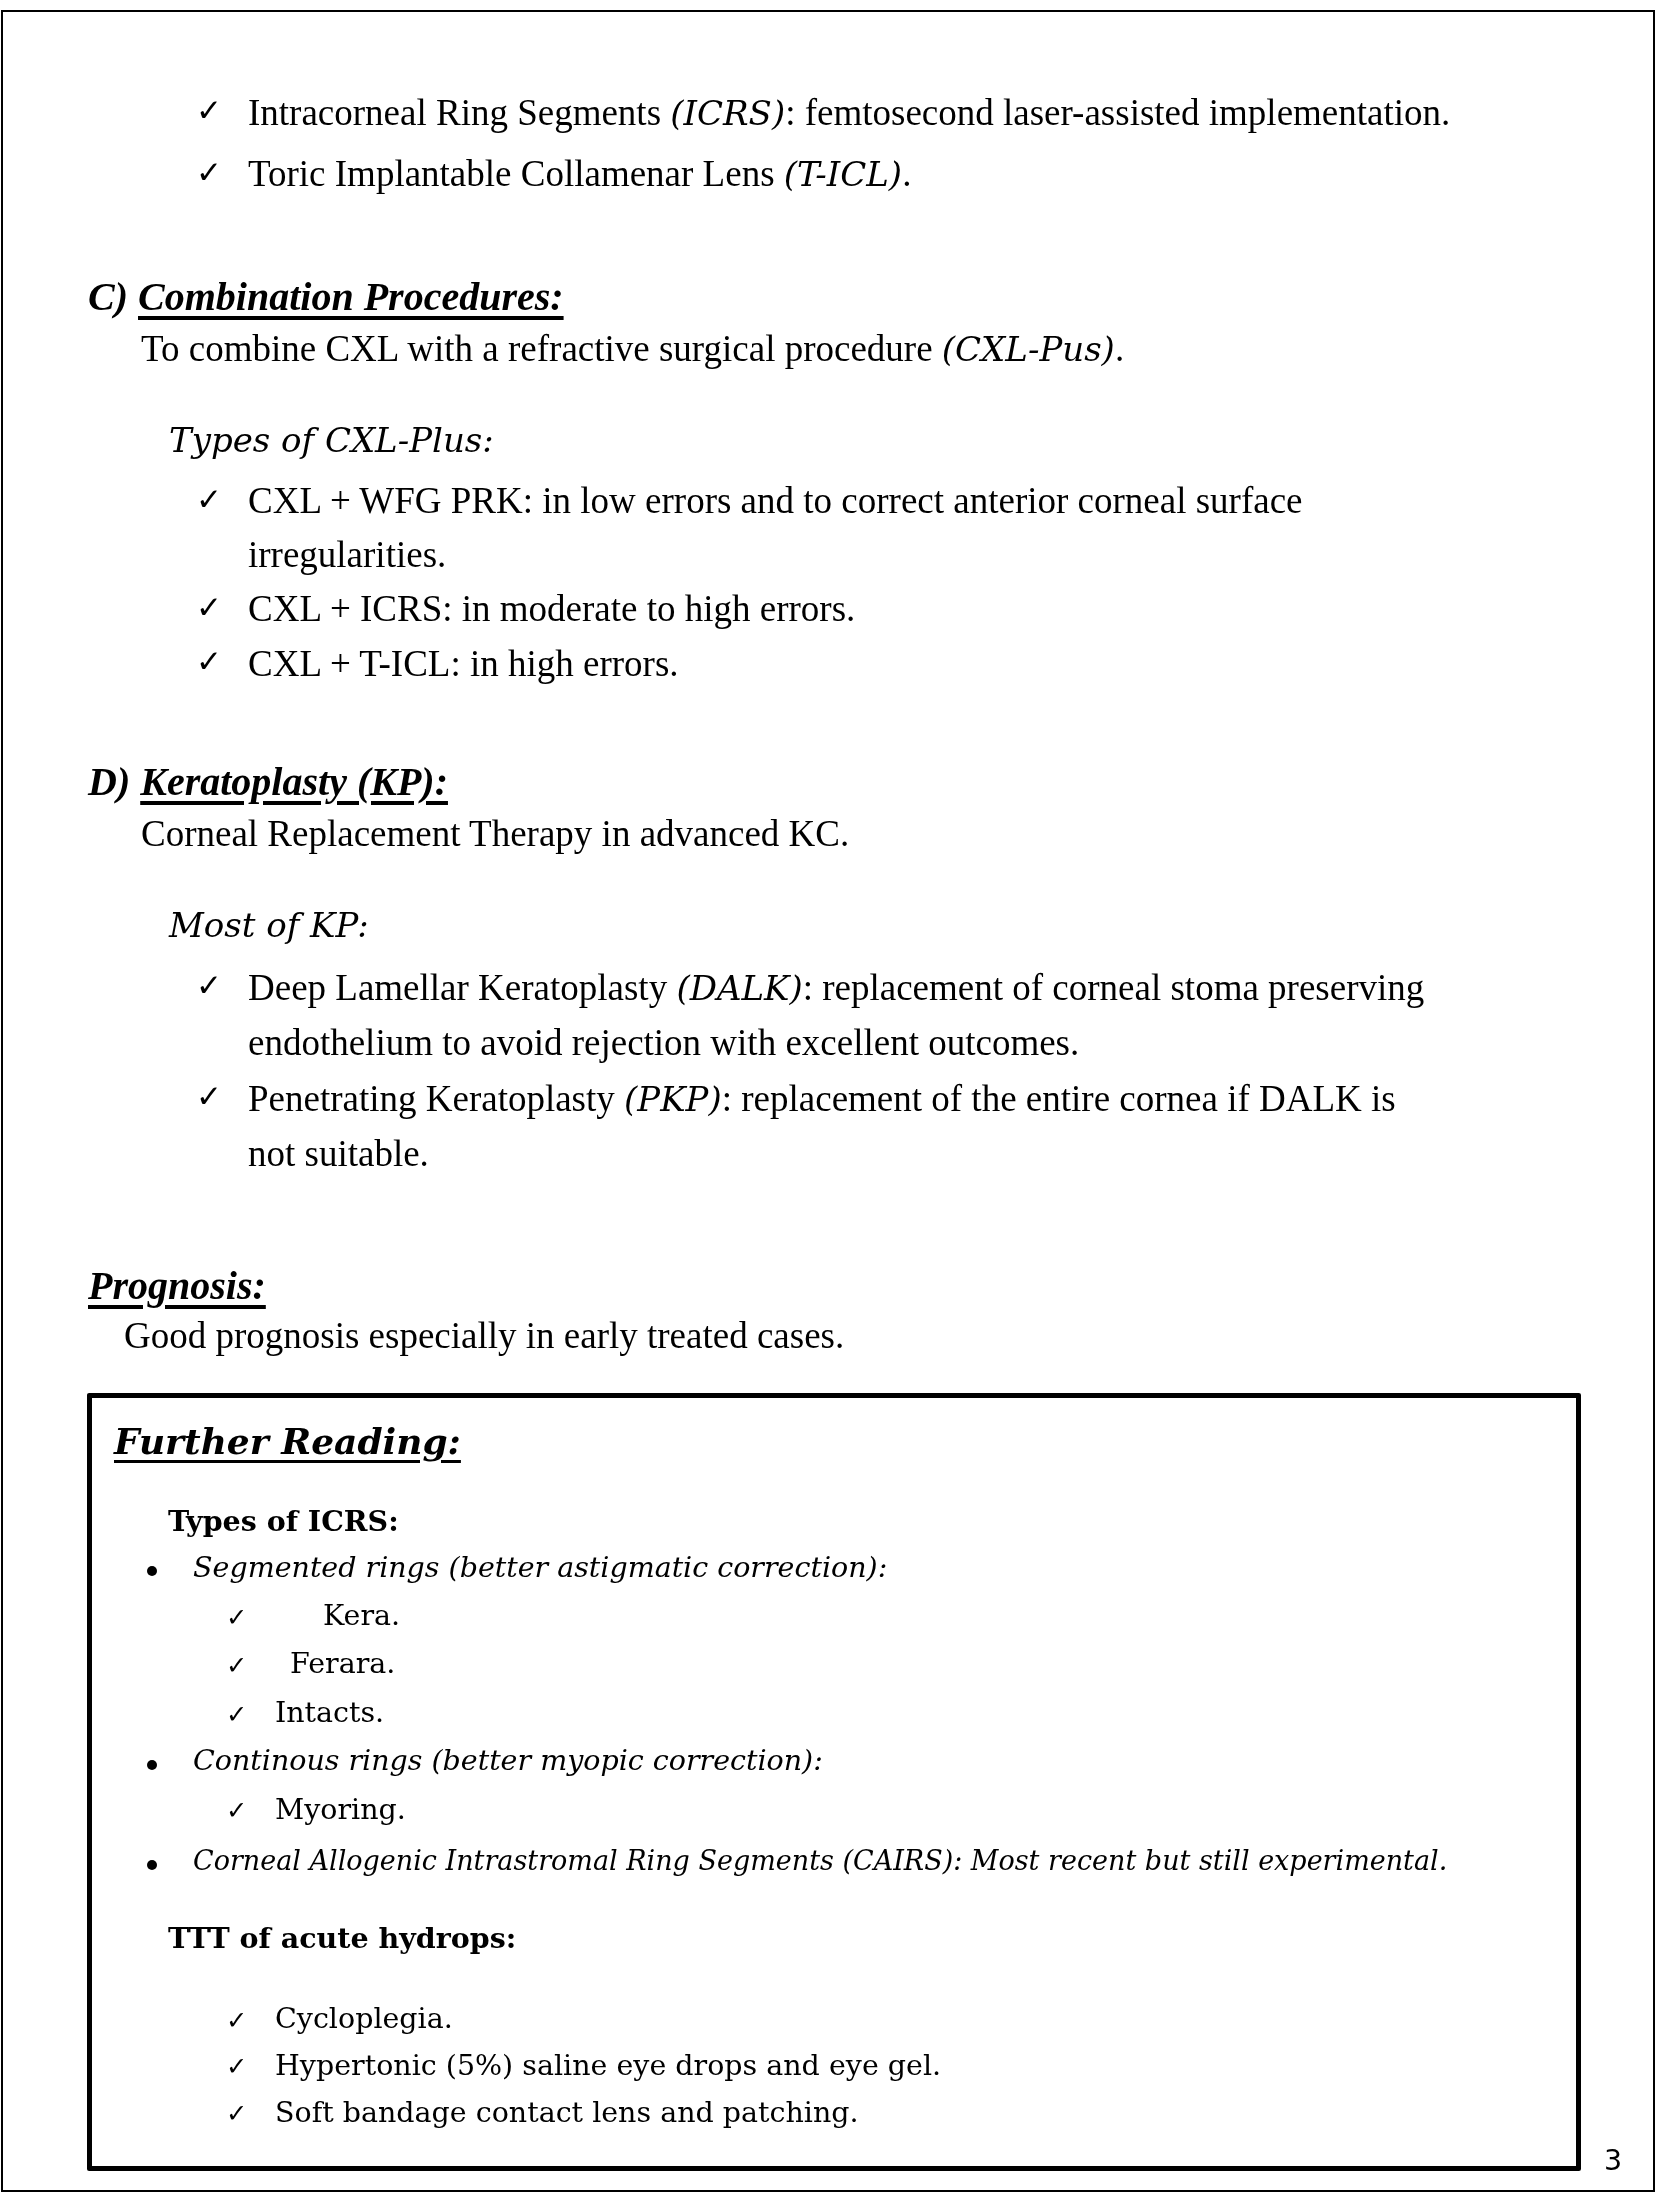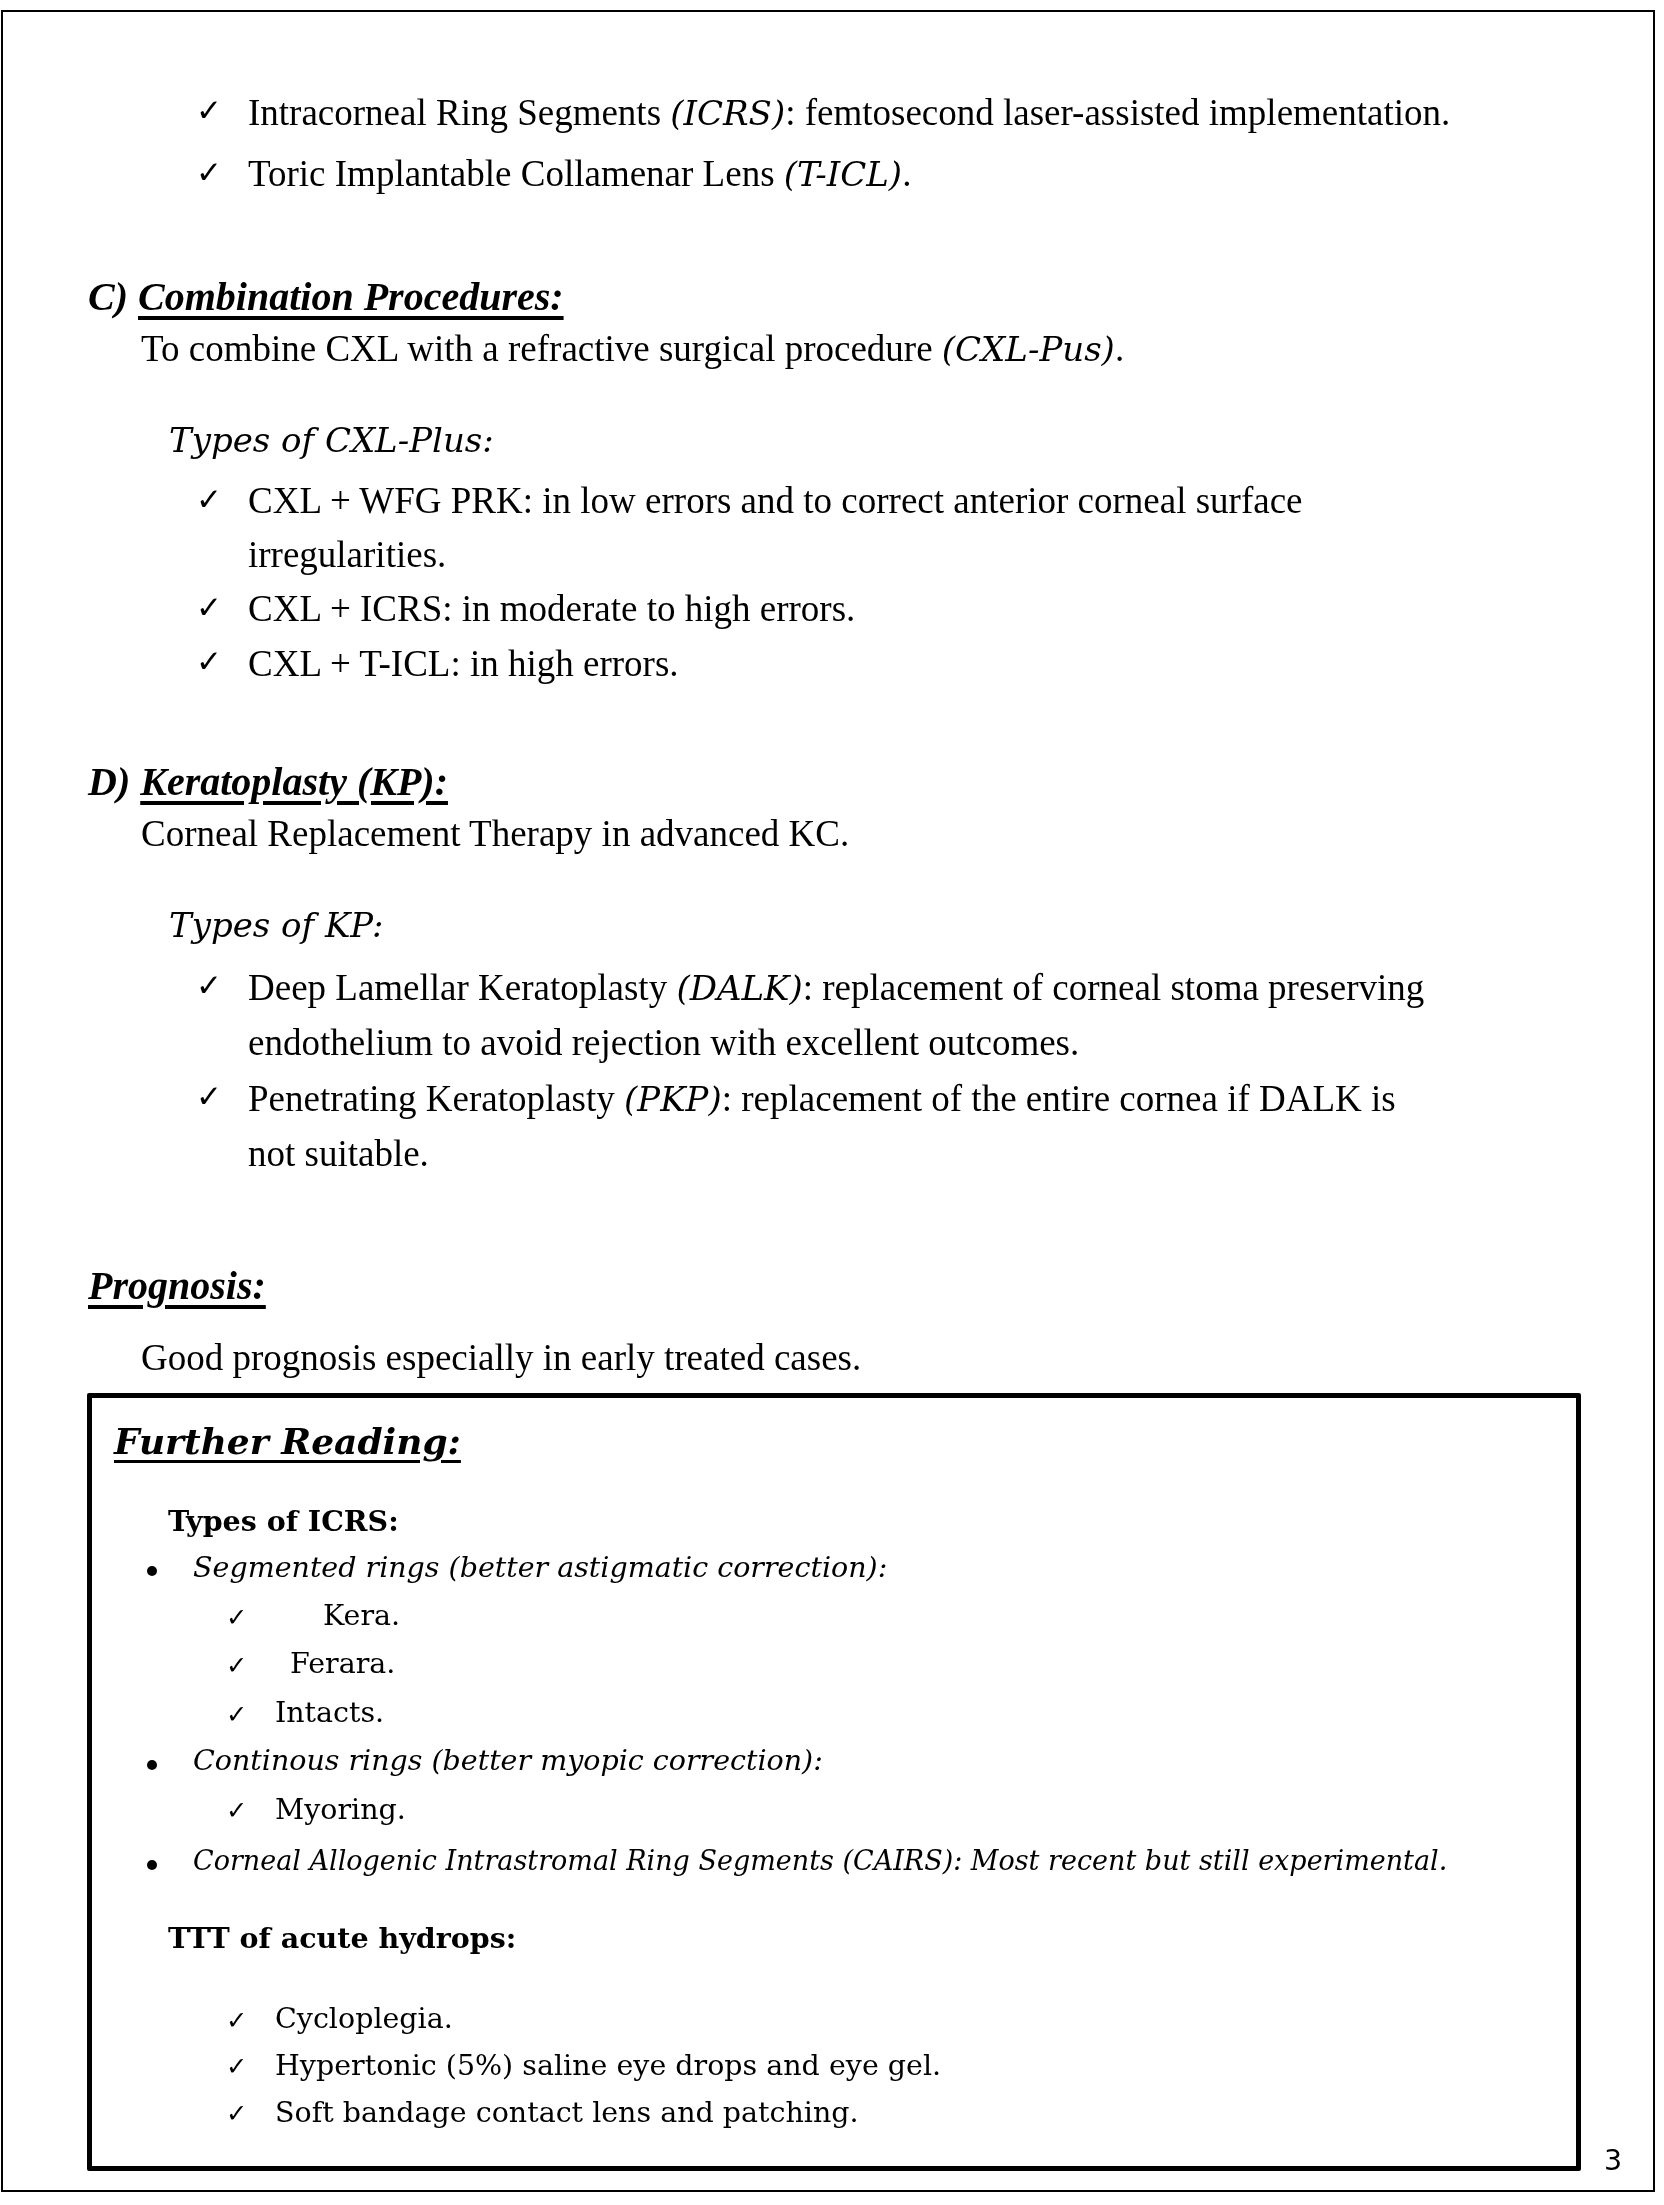--- a/index.html
+++ b/index.html
@@ -58,37 +58,37 @@
 <div class="line serif main-text" style="left:248px; top:536px;">irregularities.</div>
 <span class="check" style="left:196px; top:592px;">✓</span>
 <div class="line serif main-text" style="left:248px; top:590px;">CXL + ICRS: in moderate to high errors.</div>
 <span class="check" style="left:196px; top:646px;">✓</span>
 <div class="line serif main-text" style="left:248px; top:645px;">CXL + T-ICL: in high errors.</div>
 
 <div class="line serif heading" style="left:88px; top:720px;">
   <span>D)</span> <span class="u">Keratoplasty (KP):</span>
 </div>
 <div class="line serif main-text" style="left:141px; top:815px;">Corneal Replacement Therapy in advanced KC.</div>
-<div class="line subhead" style="left:169px; top:908px;">Types of KP:</div>
+<div class="line subhead" style="left:169px; top:908px;">Most of KP:</div>
 
 <span class="check" style="left:196px; top:970px;">✓</span>
 <div class="line serif main-text" style="left:248px; top:969px;">
   <span>Deep Lamellar Keratoplasty </span><span class="ital-abbr">(DALK)</span><span>: replacement of corneal stoma preserving</span>
 </div>
 <div class="line serif main-text" style="left:248px; top:1024px;">endothelium to avoid rejection with excellent outcomes.</div>
 <span class="check" style="left:196px; top:1081px;">✓</span>
 <div class="line serif main-text" style="left:248px; top:1080px;">
   <span>Penetrating Keratoplasty </span><span class="ital-abbr">(PKP)</span><span>: replacement of the entire cornea if DALK is</span>
 </div>
 <div class="line serif main-text" style="left:248px; top:1135px;">not suitable.</div>
 
 <div class="line serif heading" style="left:88px; top:1224px;">
   <span class="u">Prognosis:</span>
 </div>
-<div class="line serif main-text" style="left:141px; top:1317px;margin-top:22px;">Good prognosis especially in early treated cases.</div>
+<div class="line serif main-text" style="left:124px; top:1317px;">Good prognosis especially in early treated cases.</div>
 
 <div class="box"></div>
 
 <div class="line fr-title" style="left:114px; top:1423px;">Further Reading:</div>
 <div class="line fr-sub" style="left:168px; top:1507px;">Types of ICRS:</div>
 
 <span class="bullet" style="left:147px; top:1566px;"></span>
 <div class="line fr-ital" style="left:193px; top:1554px;">Segmented rings (better astigmatic correction):</div>
 <span class="fr-check" style="left:226px; top:1605px;">✓</span>
 <div class="line fr-item" style="left:275px; top:1602px;margin-left:48px;">Kera.</div>

